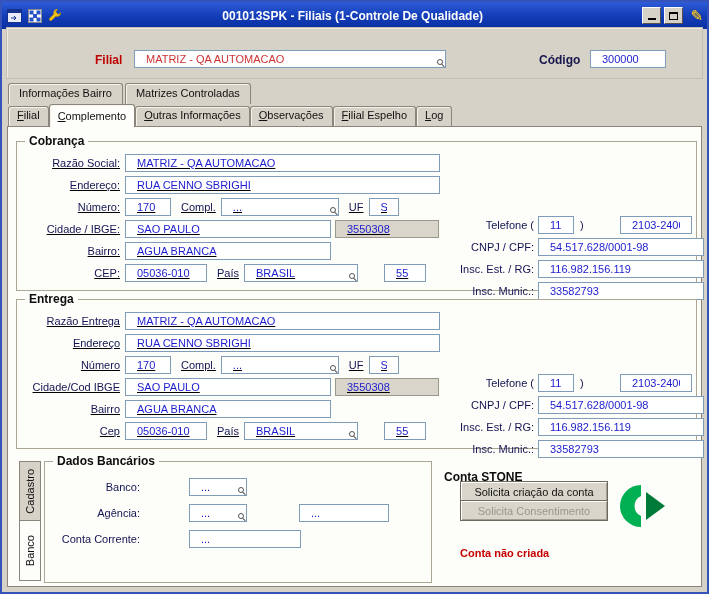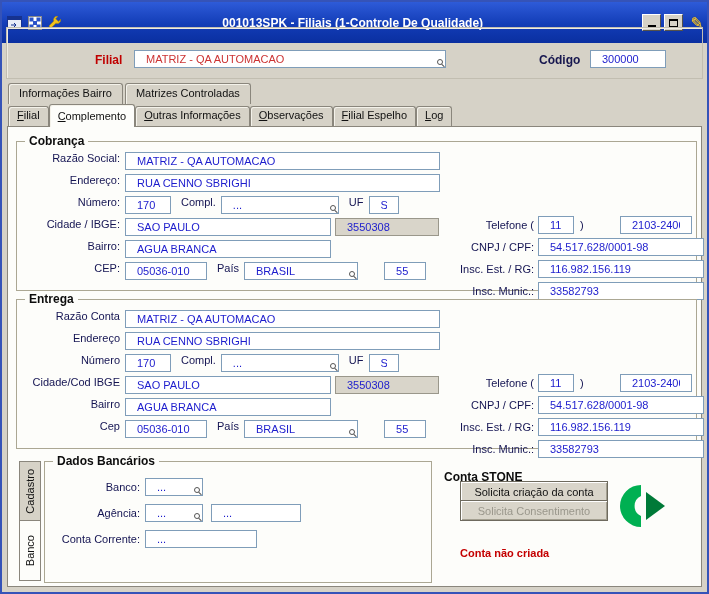--- a/index.html
+++ b/index.html
@@ -13,21 +13,21 @@
     position: relative;
     width: 709px; height: 594px;
     margin: 0 auto;
     background: #d6d2c7;
     border: 2px solid #3553b8;
     box-shadow: 0 0 0 1px #23234a;
     overflow: hidden;
   }
   
   .titlebar {
-    position: absolute; top: 0; left: 0; right: 0; height: 41px;
+    position: absolute; top: 0; left: 0; right: 0; height: 27px;
     background: linear-gradient(180deg, #2e5bd8 0%, #123cb6 55%, #0a2fa0 100%);
     display: flex; align-items: center; padding: 0 4px; gap: 3px;
   }
   .tb-icon { width: 17px; height: 17px; display: flex; align-items: center; justify-content: center; flex: 0 0 auto; }
   .tb-title { flex: 1; text-align: center; color: #fff; font-weight: bold; font-size: 12px; white-space: nowrap; overflow: hidden; }
   .tb-btn {
     width: 19px; height: 17px; flex: 0 0 auto;
     background: #d6d2c7;
     border: 1px solid; border-color: #ffffff #55524a #55524a #ffffff;
     display: flex; align-items: center; justify-content: center;
@@ -71,39 +71,39 @@
     background: #fdfdfa; border: 1px solid #8a867c;
   }
   .group { position: absolute; border: 1px solid #aba793; }
   .legend {
     position: absolute; top: -8px; left: 8px; background: #fdfdfa;
     padding: 0 4px; font-weight: bold; font-size: 12px; color: #0d0d0d;
   }
   .g-cob { left: 8px; top: 14px; width: 681px; height: 150px; }
   .g-ent { left: 8px; top: 172px; width: 681px; height: 150px; }
   .rows { position: absolute; left: 2px; top: 10px; width: 440px; }
-  .row { display: flex; align-items: flex-start; height: 22px; }
+  .row { display: flex; align-items: center; height: 22px; text-decoration: underline; }
   .lblL { flex: 0 0 106px; text-align: right; padding-right: 5px; color: #141452; }
   .lblIn { padding: 0 5px 0 10px; color: #141452; white-space: nowrap; }
   .rightcol { position: absolute; top: 32px; right: 4px; width: 244px; margin-top: 40px; }
   .rowR { display: flex; align-items: center; height: 22px; }
   .lblR { flex: 0 0 90px; text-align: right; padding-right: 4px; color: #141452; white-space: nowrap; }
   .paren { padding: 0 6px; color: #141452; }
   
   .vtabs { position: absolute; left: 11px; top: 334px; width: 22px; }
   .vtab {
     height: 60px; border: 1px solid #8a867c; background: #d6d2c7;
     display: flex; align-items: center; justify-content: center; cursor: pointer;
   }
   .vtab + .vtab { border-top: none; }
   .vtab.active { background: #fdfdfa; }
   .vtab span { writing-mode: vertical-rl; transform: rotate(180deg); font-size: 11px; color: #111; }
   .g-dados { left: 36px; top: 334px; width: 388px; height: 122px; }
   .rows-d { position: absolute; left: 2px; top: 12px; width: 380px; }
-  .row-d { display: flex; align-items: center; height: 26px; }
+  .row-d { display: flex; align-items: center; height: 26px; gap: 44px; }
   .lblD { flex: 0 0 98px; text-align: right; padding-right: 5px; color: #141452; }
   .stone { position: absolute; left: 432px; top: 330px; width: 258px; height: 130px; }
   .stone-title { position: absolute; left: 4px; top: 0; font-weight: bold; font-size: 12px; color: #0d0d0d; margin-top: 13px; }
   .sbtn {
     position: absolute; left: 20px; width: 148px; height: 21px;
     background: #d9d5ca; border: 1px solid #6e6a5e;
     box-shadow: inset 1px 1px 0 #ffffff, inset -1px -1px 0 #a39f90;
     font-size: 11px; font-family: inherit; color: #111; cursor: pointer;
   }
   .sbtn:disabled { color: #9a978c; cursor: default; }
@@ -242,21 +242,21 @@
           <input class="inp" style="flex: 1 1 0%;" value="33582793">
         </div>
       </div>
     </div>
 
     <div class="group g-ent">
       <span class="legend">Entrega</span>
 
       <div class="rows">
         <div class="row">
-          <span class="lblL">Razão Conta</span>
+          <span class="lblL">Razão Entrega</span>
           <input class="inp" style="width: 315px;" value="MATRIZ - QA AUTOMACAO">
         </div>
         <div class="row">
           <span class="lblL">Endereço</span>
           <input class="inp" style="width: 315px;" value="RUA CENNO SBRIGHI">
         </div>
         <div class="row">
           <span class="lblL">Número</span>
           <input class="inp" style="width: 46px;" value="170">
           <span class="lblIn">Compl.</span>

